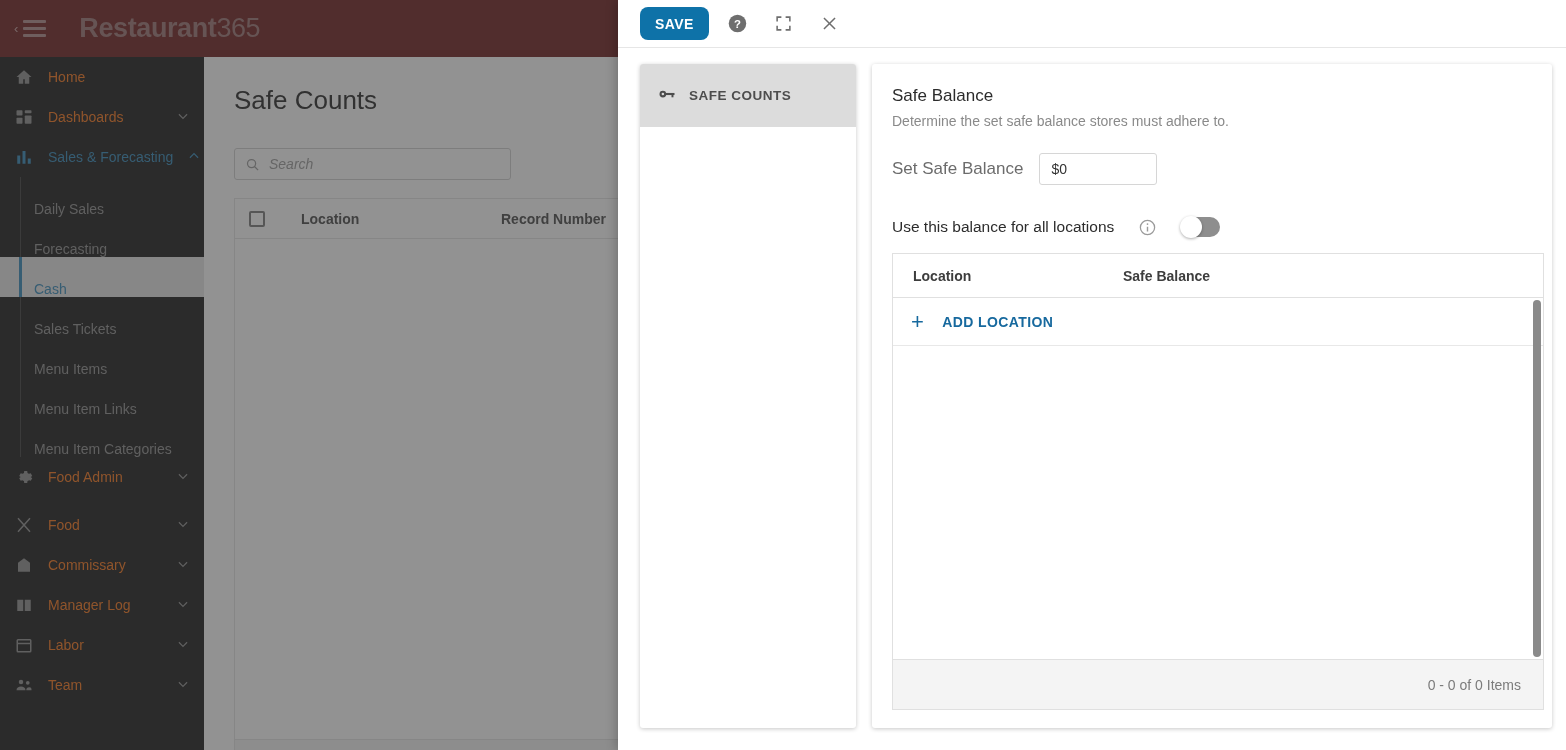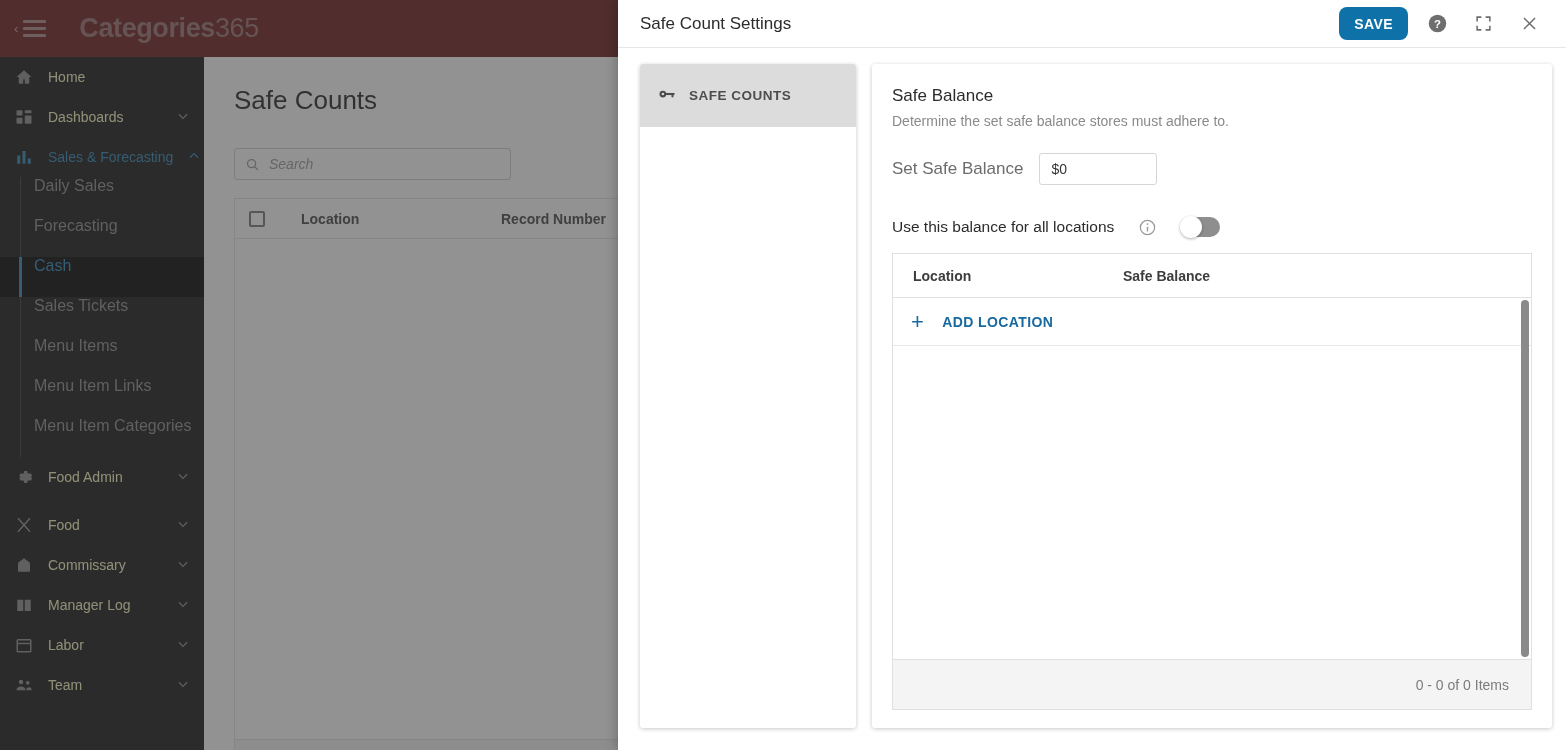--- a/index.html
+++ b/index.html
@@ -31,41 +31,41 @@
   }
   .brand b { font-weight: 700; }
   .brand span { font-weight: 400; }
 
   .sidebar {
     position: absolute; top: 57px; left: 0; width: 204px; bottom: 0;
     background: #151515; overflow: hidden;
   }
   .nav-item {
     display: flex; align-items: center; height: 40px;
-    padding: 0 14px; gap: 14px; color: #fef9c3; font-size: 14px;
+    padding: 0 14px; gap: 14px; color: #f97316; font-size: 14px;
     cursor: pointer; position: relative;
   }
   .nav-item .ico { width: 20px; height: 20px; display: flex; align-items: center; justify-content: center; color: #8d8d8d; flex: 0 0 20px; }
   .nav-item .lbl { flex: 1; white-space: nowrap; }
   .nav-item .caret { font-size: 11px; color: #8d8d8d; }
   .nav-item.active { color: #2f86b8; }
   .nav-item.active .ico svg { fill: #2f86b8; }
   .nav-item.active .caret { color: #2f86b8; }
 
   .subnav { position: relative; padding-left: 0; }
   .subnav::before {
     content: ""; position: absolute; left: 20px; top: 0; bottom: 0;
     width: 1px; background: #3a3a3a;
   }
   .sub-item {
-    display: flex; align-items: flex-start; height: 40px;
-    padding-left: 34px; color: #8d8d8d; font-size: 16px;
+    display: flex; align-items: flex-end; height: 40px;
+    padding-left: 34px; color: #8d8d8d; font-size: 14px;
     cursor: pointer; position: relative;
   }
-  .sub-item.selected { background: #000000; color: #2f86b8; }
+  .sub-item.selected { background: #e5e5e5; color: #2f86b8; }
   .sub-item.selected::before {
     content: ""; position: absolute; left: 19px; top: 0; bottom: 0;
     width: 3px; background: #2f86b8;
   }
 
   .content {
     position: absolute; top: 57px; left: 204px; right: 0; bottom: 0;
     background: #fff; padding: 28px 0 0 30px; overflow: hidden;
   }
   .page-title { font-size: 26px; color: #222; font-weight: 400; }
@@ -131,21 +131,21 @@
   .side-tab {
     display: flex; align-items: center; gap: 13px;
     height: 63px; padding: 0 18px; background: #dcdcdc;
     color: #4d4d4d; font-size: 13.5px; font-weight: 700;
     letter-spacing: 0.5px; cursor: pointer;
   }
 
   .main-card {
     flex: 1; background: #fff; border-radius: 3px;
     box-shadow: 0 1px 4px rgba(0,0,0,0.22);
-    padding: 22px 20px 0 20px; overflow: hidden;
+    padding: 22px 8px 0 20px; overflow: hidden;
     display: flex; flex-direction: column; margin-bottom: 8px;
   }
   .sec-title { font-size: 17px; color: #2c2c2c; }
   .sec-sub { font-size: 14px; color: #8a8a8a; margin-top: 7px; }
 
   .field-row { display: flex; align-items: center; gap: 16px; margin-top: 24px; }
   .field-label { font-size: 17px; color: #6c6c6c; }
   .money-input {
     width: 118px; height: 32px; border: 1px solid #d6d6d6; border-radius: 3px;
     padding: 0 11px; font-size: 14px; color: #333; outline: none;
@@ -208,21 +208,21 @@
   <div class="topbar">
     <div class="menu-toggle">
       <span class="chev-left">‹</span>
       <span class="burger">
           <i></i>
           <i></i>
           <i></i>
         </span>
     </div>
     <div class="brand">
-      <b>Categories</b><span>365</span>
+      <b>Restaurant</b><span>365</span>
     </div>
   </div>
 
   <div class="sidebar">
 
     <div class="nav-item">
       <span class="ico">
         <svg width="18" height="18" viewBox="0 0 24 24" fill="#8d8d8d">
             <path d="M12 3 2 12h3v9h6v-6h2v6h6v-9h3z"></path>
           </svg>
@@ -398,21 +398,20 @@
       <div class="bg-footrow"></div>
     </div>
   </div>
 
   <div class="scrim"></div>
 </div>
 
 <div class="modal">
 
   <div class="modal-header">
-    <div class="modal-title">Safe Count Settings</div>
     <button class="save-btn">SAVE</button>
     <div class="hdr-ico">
       <svg width="21" height="21" viewBox="0 0 24 24" fill="#6e6e6e">
           <circle cx="12" cy="12" r="10"></circle>
           <text x="12" y="17" font-size="13" font-weight="bold" text-anchor="middle" fill="#fff" font-family="Liberation Sans">?</text>
         </svg>
     </div>
     <div class="hdr-ico">
       <svg width="17" height="17" viewBox="0 0 24 24" fill="none" stroke="#6e6e6e" stroke-width="2.2">
           <path d="M3 9V3h6M21 9V3h-6M3 15v6h6M21 15v6h-6"></path>

